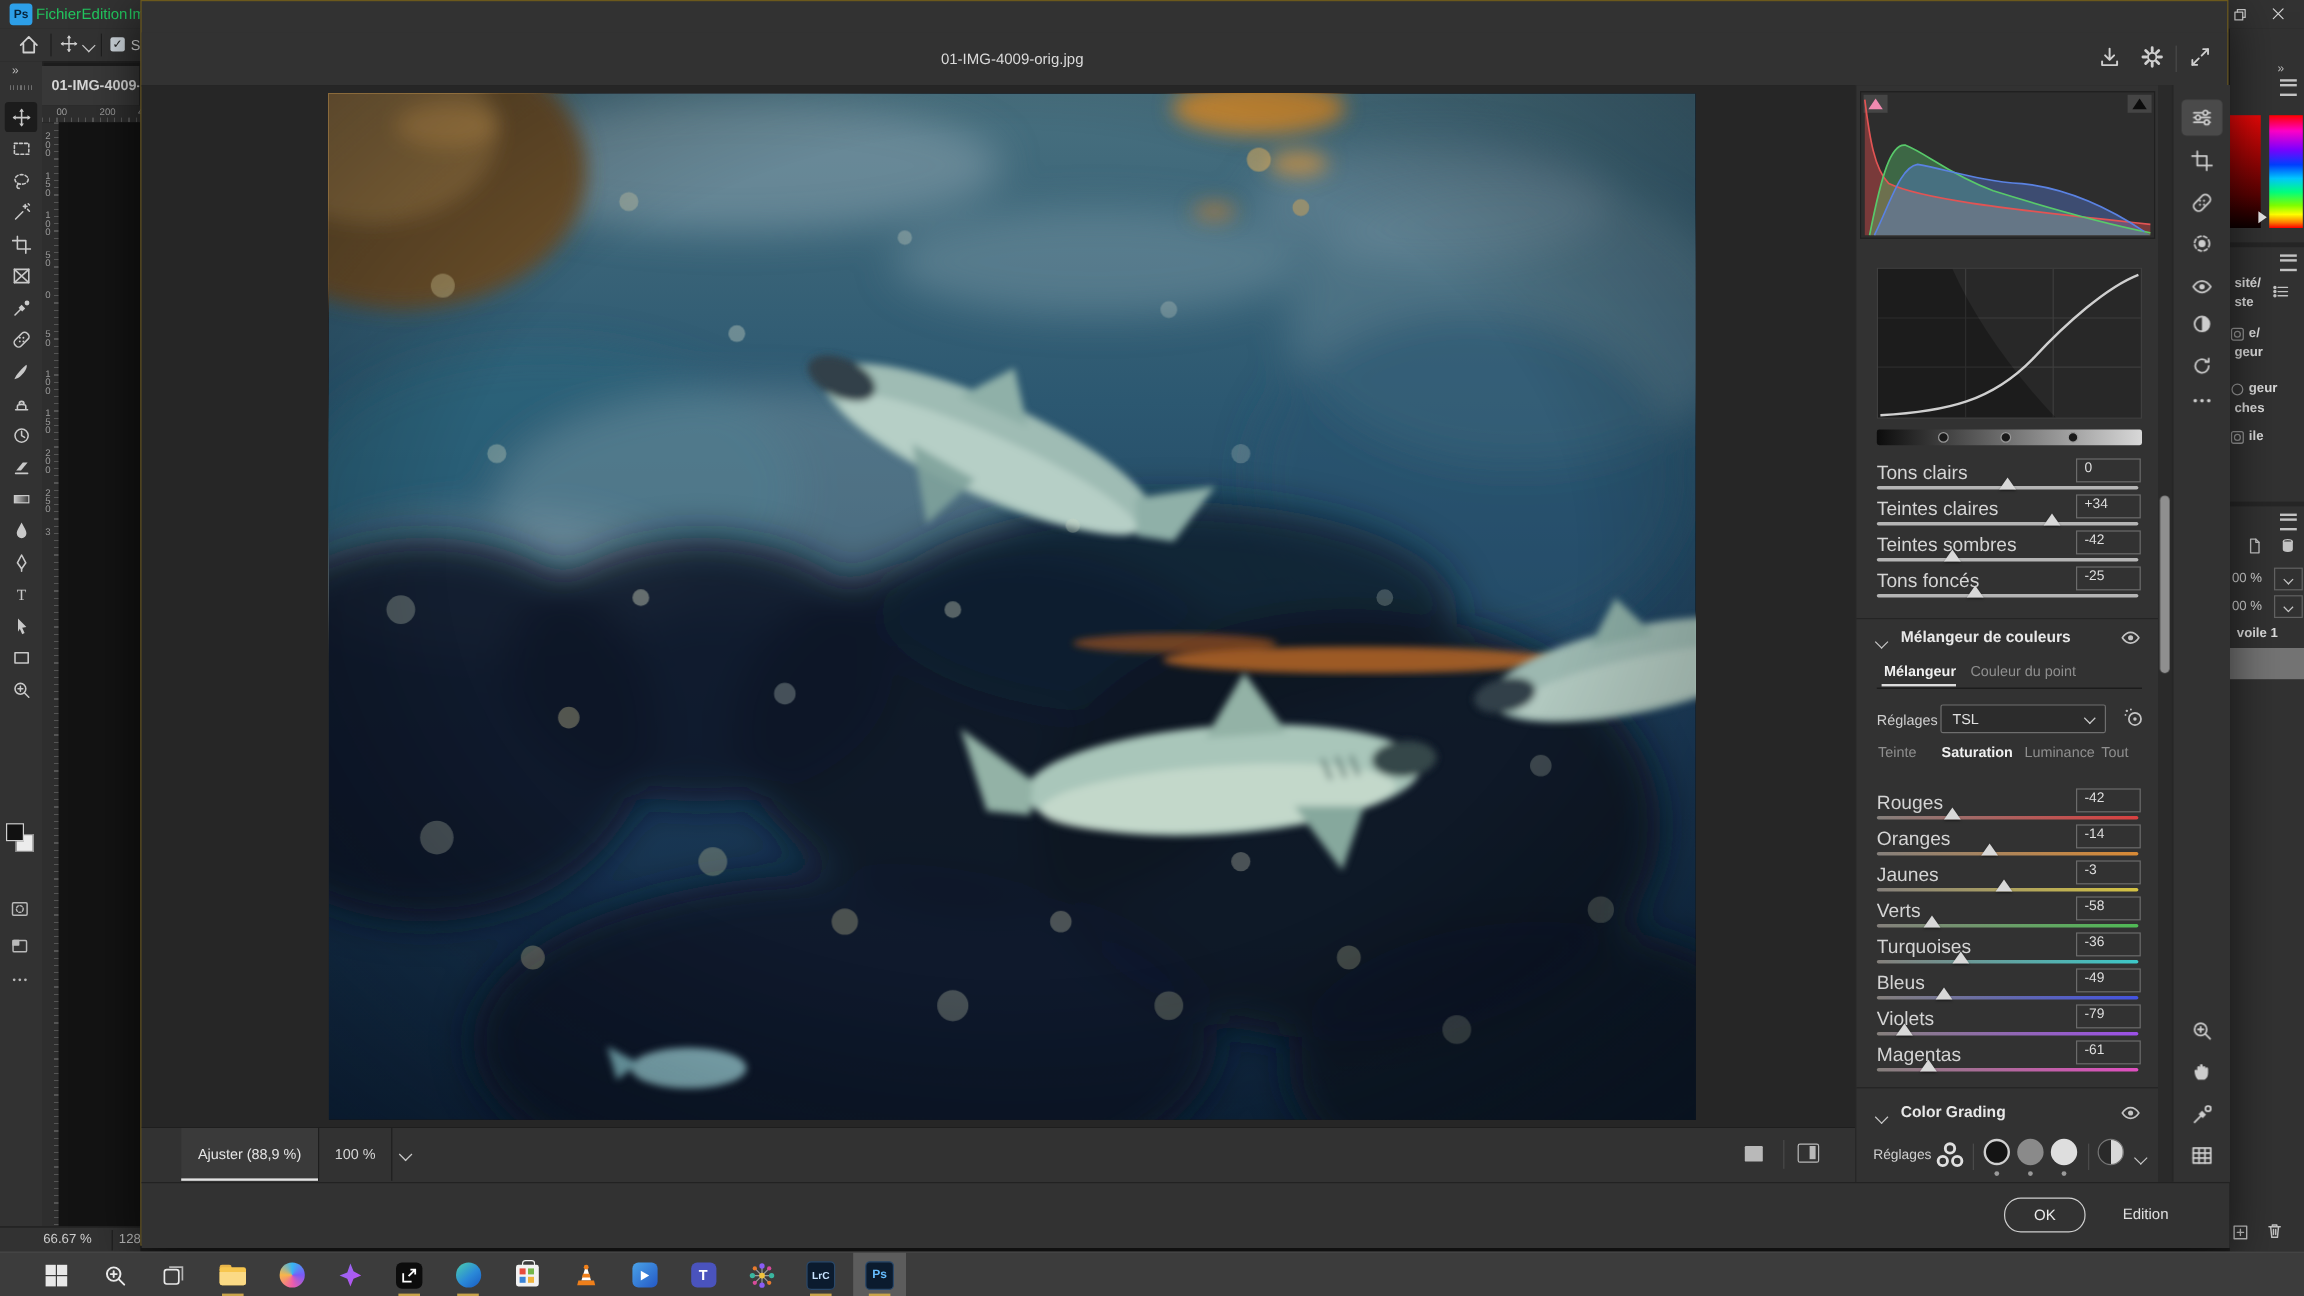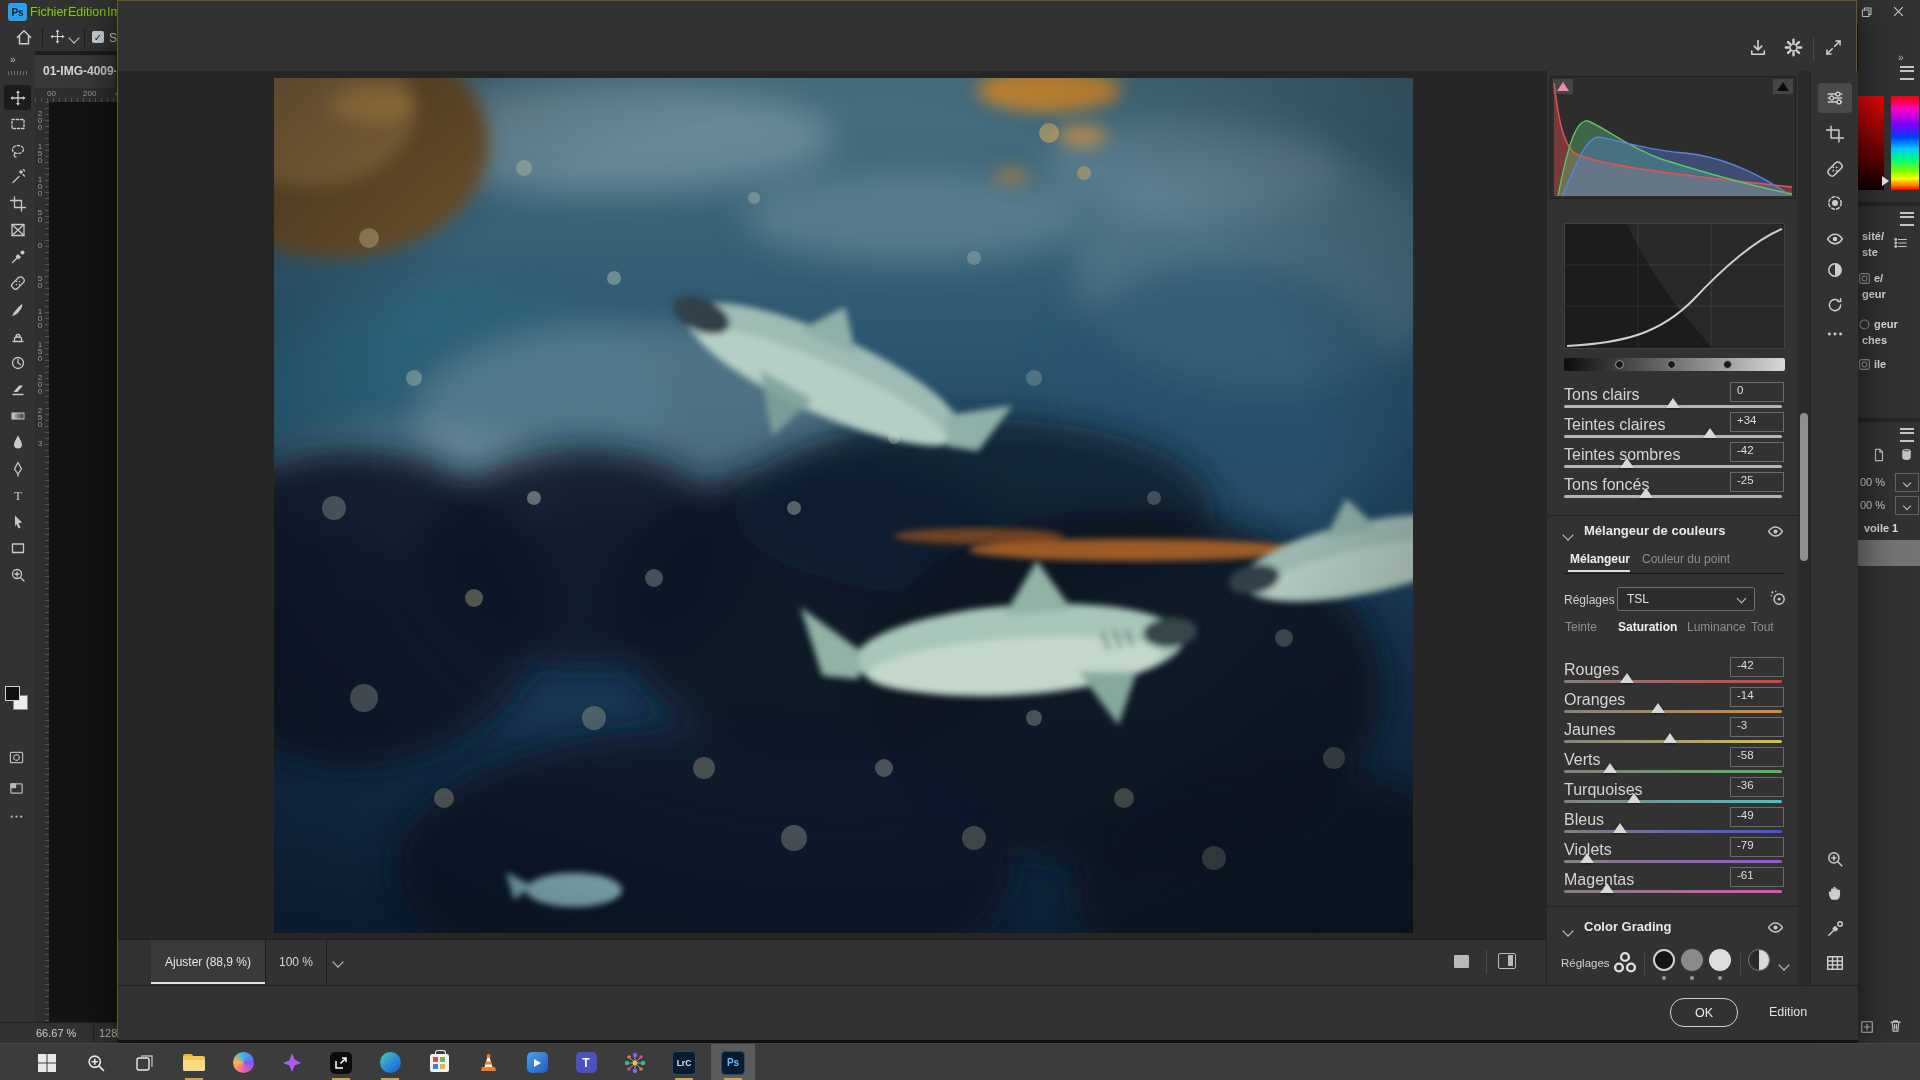--- a/index.html
+++ b/index.html
@@ -5,21 +5,21 @@
   html,body{margin:0;padding:0;background:#000;}
   .screen{position:relative;width:1920px;height:1080px;overflow:hidden;background:#1c1c1c;
     font-family:"Liberation Sans",sans-serif;color:#d2d2d2;font-size:12px;
     -webkit-font-smoothing:antialiased;}
   .abs{position:absolute;}
   .flexc{display:flex;align-items:center;justify-content:center;}
   
   .menubar{left:0;top:0;width:1920px;height:24px;background:#323232;border-bottom:1px solid #232323;}
   .ps-logo{left:8px;top:3px;width:19px;height:18px;border-radius:3px;background:#2d9fe8;color:#06243c;
     font-weight:bold;font-size:10px;}
-  .menu-item{top:0;height:24px;line-height:24px;font-size:12.5px;color:#84cc16;white-space:nowrap;}
+  .menu-item{top:0;height:24px;line-height:24px;font-size:12.5px;color:#22c55e;white-space:nowrap;}
   .optionsbar{left:0;top:24px;width:1920px;height:27px;background:#323232;border-bottom:1px solid #1f1f1f;}
   .toolscol{left:0;top:51px;width:35px;height:971px;background:#323232;border-right:1px solid #232323;}
   .tool{left:4px;width:27px;height:25px;}
   .tool.sel{background:#1c1c1c;border-radius:3px;}
   .doc-tab{left:35px;top:55px;width:82px;height:33px;background:#383838;border-right:1px solid #222;
     font-size:12px;font-weight:bold;color:#d6d6d6;line-height:33px;padding-left:8px;white-space:nowrap;
     overflow:hidden;box-sizing:border-box;}
   .ruler{background:#2e2e2e;color:#999;font-size:8px;}
   .canvas-bg{left:49px;top:102px;width:68px;height:920px;background:#131313;}
   .statusbar{left:0;top:1022px;width:117px;height:21px;background:#323232;border-top:1px solid #202020;
@@ -368,20 +368,21 @@
           <path d="M8 5v6M5 8h6"></path>
         </svg></div>
     <div class="abs" id="rail-trash" style="left:30px;top:994px;"><svg width="15" height="15" viewBox="0 0 16 16" fill="none" stroke="#c4c4c4" stroke-width="1.3" stroke-linecap="round" stroke-linejoin="round">
           <path d="M3 4.5h10M6 4.5V3h4v1.5M4.5 4.5L5.5 14h5l1-9.5M7 7v4.5M9 7v4.5"></path>
         </svg></div>
   </div>
 
   <div class="abs acr">
 
     <div class="abs acr-header">
+      <div class="abs acr-filename">01-IMG-4009-orig.jpg</div>
       <div class="abs" id="acr-download" style="left:1630px;top:11px;"><svg width="20" height="20" viewBox="0 0 16 16" fill="none" stroke="#cfcfcf" stroke-width="1.3" stroke-linecap="round" stroke-linejoin="round">
             <path d="M8 2v7M5 6.5L8 9.5l3-3"></path>
             <path d="M3 10.5V13h10v-2.5"></path>
           </svg></div>
       <div class="abs" id="acr-gear" style="left:1666px;top:11px;"><svg width="19" height="19" viewBox="0 0 16 16" fill="none" stroke="#cfcfcf" stroke-width="1.3" stroke-linecap="round" stroke-linejoin="round">
             <circle cx="8" cy="8" r="3"></circle>
             <path d="M8 1.5v2.3M8 12.2v2.3M1.5 8h2.3M12.2 8h2.3M3.4 3.4l1.6 1.6M11 11l1.6 1.6M12.6 3.4L11 5M5 11l-1.6 1.6" stroke-width="2"></path>
           </svg></div>
       <div class="abs vdiv" style="left:1695px;top:11px;height:22px;background:#4a4a4a;"></div>
       <div class="abs" id="acr-expand" style="left:1706px;top:11px;"><svg width="19" height="19" viewBox="0 0 16 16" fill="none" stroke="#cfcfcf" stroke-width="1.3" stroke-linecap="round" stroke-linejoin="round">

